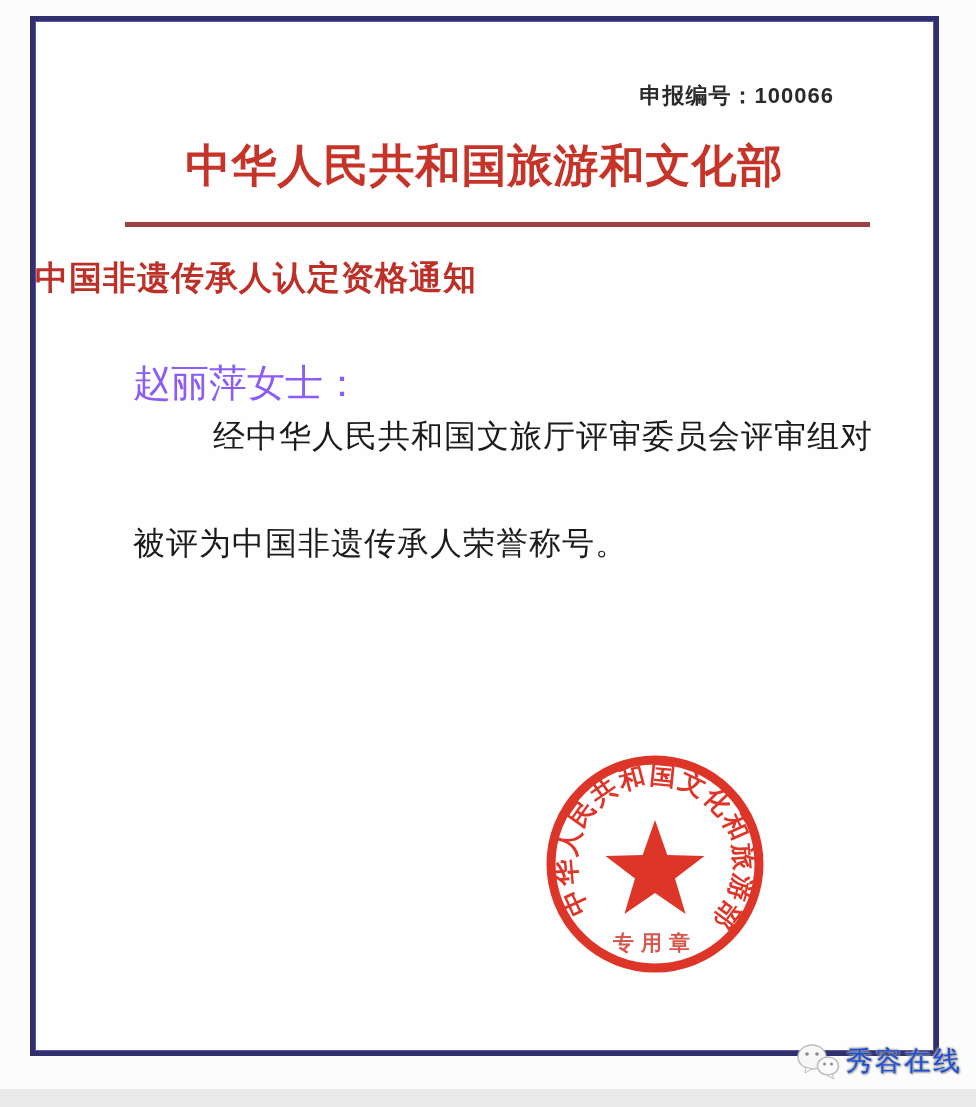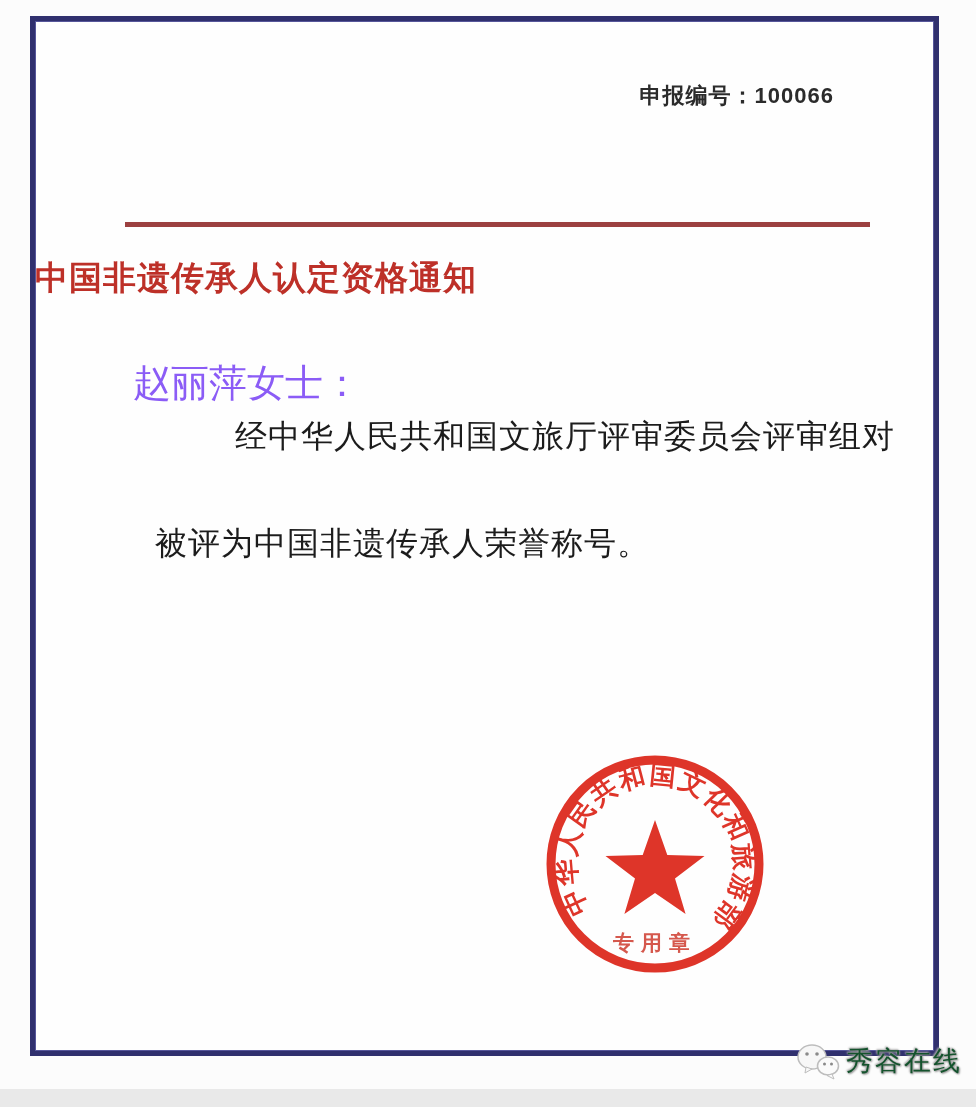--- a/index.html
+++ b/index.html
@@ -49,21 +49,20 @@
     position:absolute; top:337px; left:98px;
     font-family:"Liberation Serif","DejaVu Serif", serif;
     font-size:38px; color:#8b5cf6;
   }
   .para-line {
     position:absolute; left:98px; width:780px;
     font-family:"Liberation Serif","DejaVu Serif", serif;
     font-size:32px; color:#1c1c1c;
     letter-spacing:1px;
     white-space:nowrap;
-    margin-left:22px;
   }
   .para-1 { top:394px; padding-left:80px; }
   .para-2 { top:446px; }
   .para-3 { top:501px; }
   .signature {
     position:absolute; top:811px; left:365px; width:500px;
     text-align:center;
     font-size:27px; color:#111;
     z-index:2;
   }
@@ -78,34 +77,35 @@
     position:absolute; left:508px; top:731px;
     width:225px; height:225px;
     z-index:1; opacity:0.92;
   }
   .watermark {
     position:absolute; left:796px; top:1042px;
     display:flex; align-items:center; gap:6px;
     z-index:5;
   }
   .watermark-text {
-    font-size:27px; color:#14532d; letter-spacing:2px;
+    font-size:27px; color:#1d4ed8; letter-spacing:2px;
     text-shadow: 0 0 2px #9a9a9a, 1px 1px 2px #8c8c8c, -1px -1px 2px #b5b5b5;
     font-family:"Liberation Serif","DejaVu Serif", serif;
   }
 </style>
 </head>
 <body>
 
 <div class="stage">
 
   <div class="doc">
 
     <div class="report-no">申报编号：100066</div>
 
+    <div class="title">中华人民共和国旅游和文化部</div>
 
     <div class="rule"></div>
 
     <div class="subtitle">中国非遗传承人认定资格通知</div>
 
     <div class="salutation">赵丽萍女士：</div>
 
     <div class="para-line para-1">经中华人民共和国文旅厅评审委员会评审组对</div>
     <div class="para-line para-3">被评为中国非遗传承人荣誉称号。</div>
 

